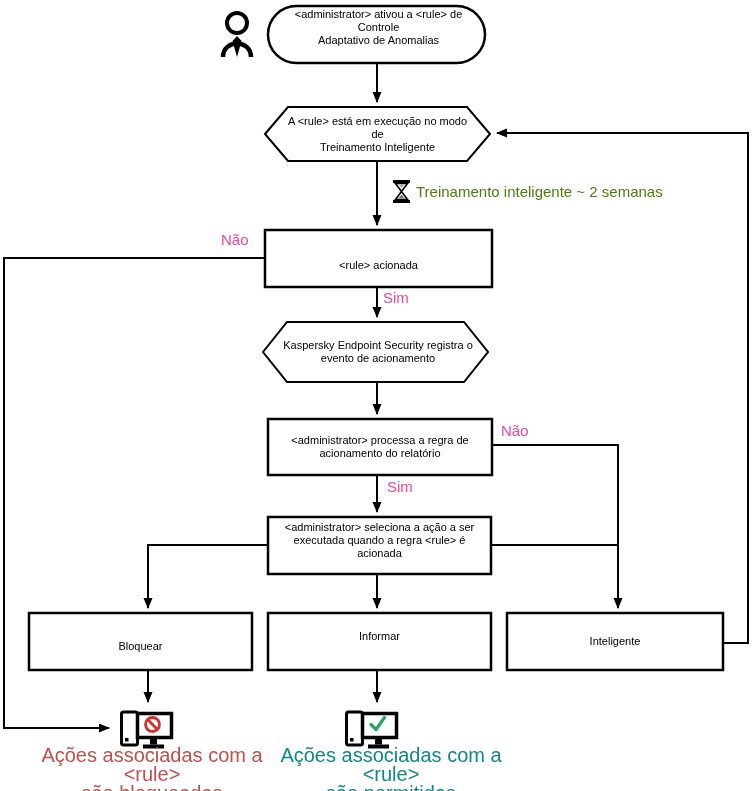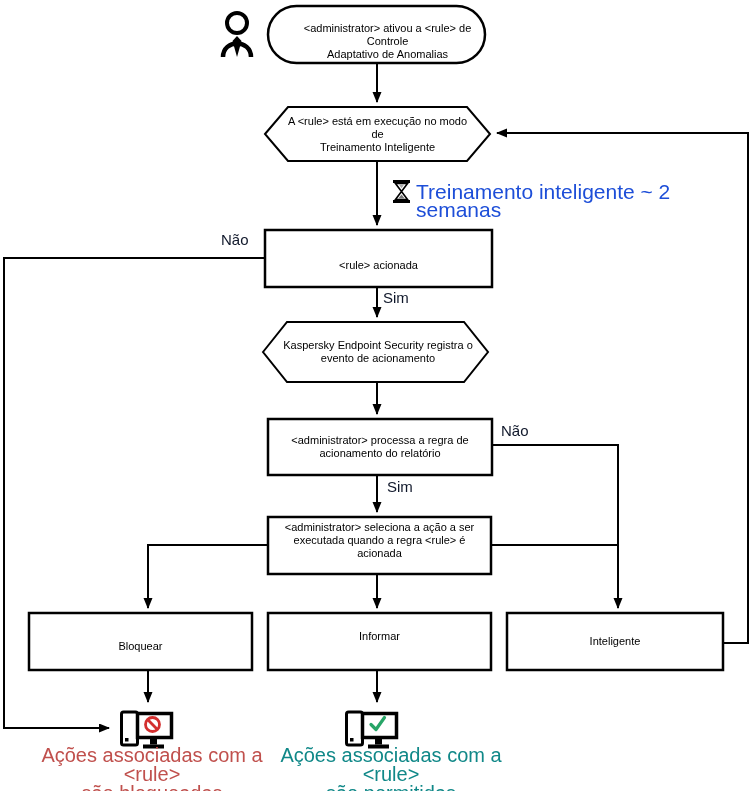--- a/index.html
+++ b/index.html
@@ -7,24 +7,24 @@
     position:relative;width:753px;height:791px;background:#ffffff;
     font-family:"Liberation Sans", sans-serif;color:#000;overflow:hidden;
   }
   .canvas svg{position:absolute;left:0;top:0;}
   .node-label{
     position:absolute;display:flex;align-items:center;justify-content:center;
     text-align:center;font-size:11px;line-height:13px;white-space:pre-line;
     pointer-events:none;
   }
   .edge-label{
-    position:absolute;font-size:15px;line-height:17px;color:#0f172a;
+    position:absolute;font-size:15px;line-height:17px;color:#ec4899;
   }
   .annot-label{
-    position:absolute;font-size:21px;line-height:18px;color:#1d4ed8;
+    position:absolute;font-size:15px;line-height:18px;color:#4d7c0f;
   }
   .caption{
     position:absolute;width:240px;text-align:center;font-size:20px;
     line-height:19px;white-space:pre-line;
   }
 </style>
 </head>
 <body>
 
 <div class="canvas">
@@ -91,21 +91,21 @@
     <g>
       <rect x="346.5" y="712" width="16" height="33" rx="2" fill="#fff" stroke="#000" stroke-width="3"></rect>
       <rect x="350" y="738" width="3.5" height="3.5" fill="#000"></rect>
       <rect x="362.5" y="713.5" width="34" height="24" fill="#fff" stroke="#000" stroke-width="3.5"></rect>
       <rect x="375" y="739" width="7" height="5.5" fill="#000"></rect>
       <rect x="368" y="744.5" width="21" height="4" fill="#000"></rect>
       <polyline points="371,724.5 376,729.5 384.5,717.5" fill="none" stroke-width="3.2" stroke-linecap="round" stroke-linejoin="round" stroke="#27a567"></polyline>
     </g>
   </svg>
 
-  <div class="node-label" style="left:289px;top:9px;width:197px;height:36px;margin-top:14px;">&lt;administrator&gt; ativou a &lt;rule&gt; de Controle
+  <div class="node-label" style="left:280px;top:9px;width:197px;height:36px;">&lt;administrator&gt; ativou a &lt;rule&gt; de Controle
 Adaptativo de Anomalias</div>
 
   <div class="node-label" style="left:285px;top:108px;width:185px;height:52px;">A &lt;rule&gt; está em execução no modo de
 Treinamento Inteligente</div>
 
   <div class="node-label" style="left:265px;top:230px;width:227px;height:71px;">&lt;rule&gt; acionada</div>
 
   <div class="node-label" style="left:283px;top:323px;width:190px;height:58px;">Kaspersky Endpoint Security registra o
 evento de acionamento</div>
 

